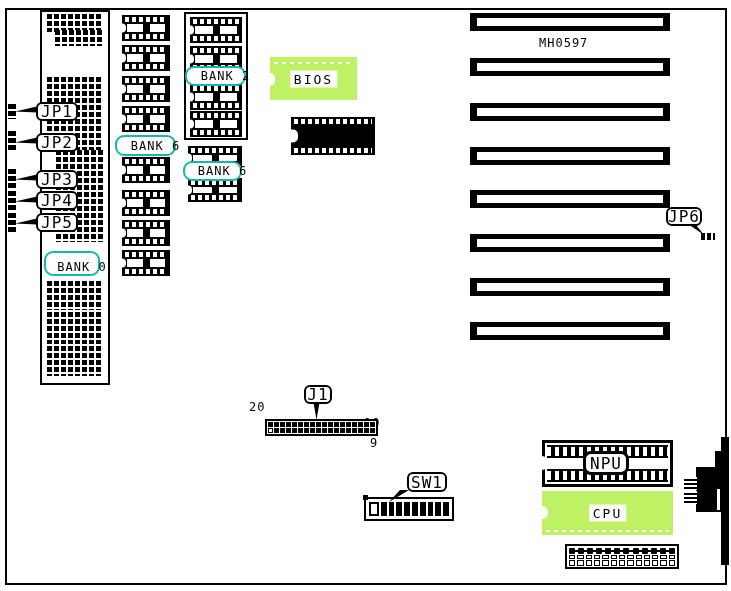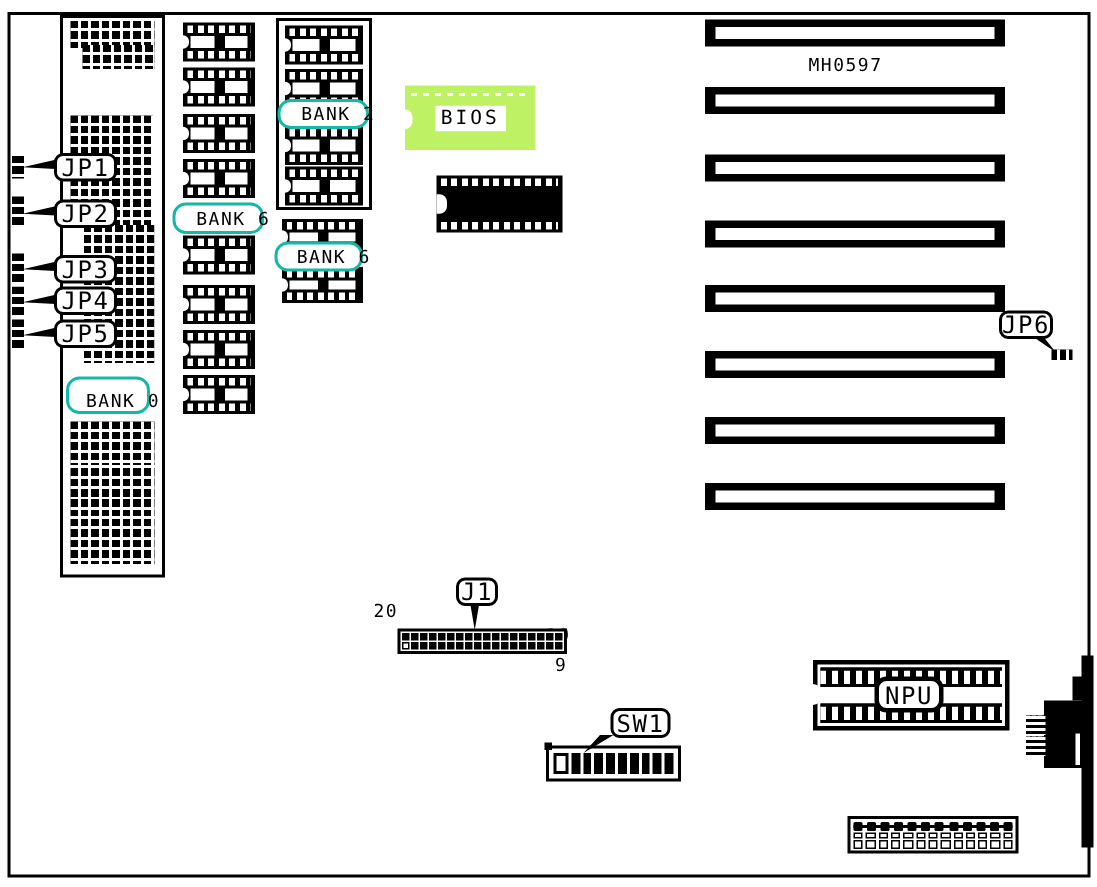--- a/index.html
+++ b/index.html
@@ -383,20 +383,25 @@
 
   <div class="abs npu" style="left:542px;top:440px;width:131px;height:47px;">
     <div class="strip"></div>
     <div class="strip"></div>
   </div>
   <div class="abs roundnotch" style="left:536px;top:456px;width:12px;height:14px;"></div>
   <div class="abs co" style="left:583px;top:451px;width:46px;height:24px;border-width:3px;border-radius:8px;">
     <span>NPU</span>
     </div>
 
+  <div class="abs blk" style="left:542px;top:491px;width:131px;height:44px;">
+    <div class="dash" style="position:absolute;left:4px;right:4px;bottom:3px;"></div>
+    <div class="chiplabel">
+      <span>CPU</span></div>
+  </div>
   <div class="abs roundnotch" style="left:537px;top:506px;width:11px;height:13px;"></div>
 
   <div class="abs pconn" style="left:565px;top:544px;width:114px;height:25px;">
     <div class="pr1">
       <i></i>
         <i></i>
         <i></i>
         <i></i>
         <i></i>
         <i></i>

